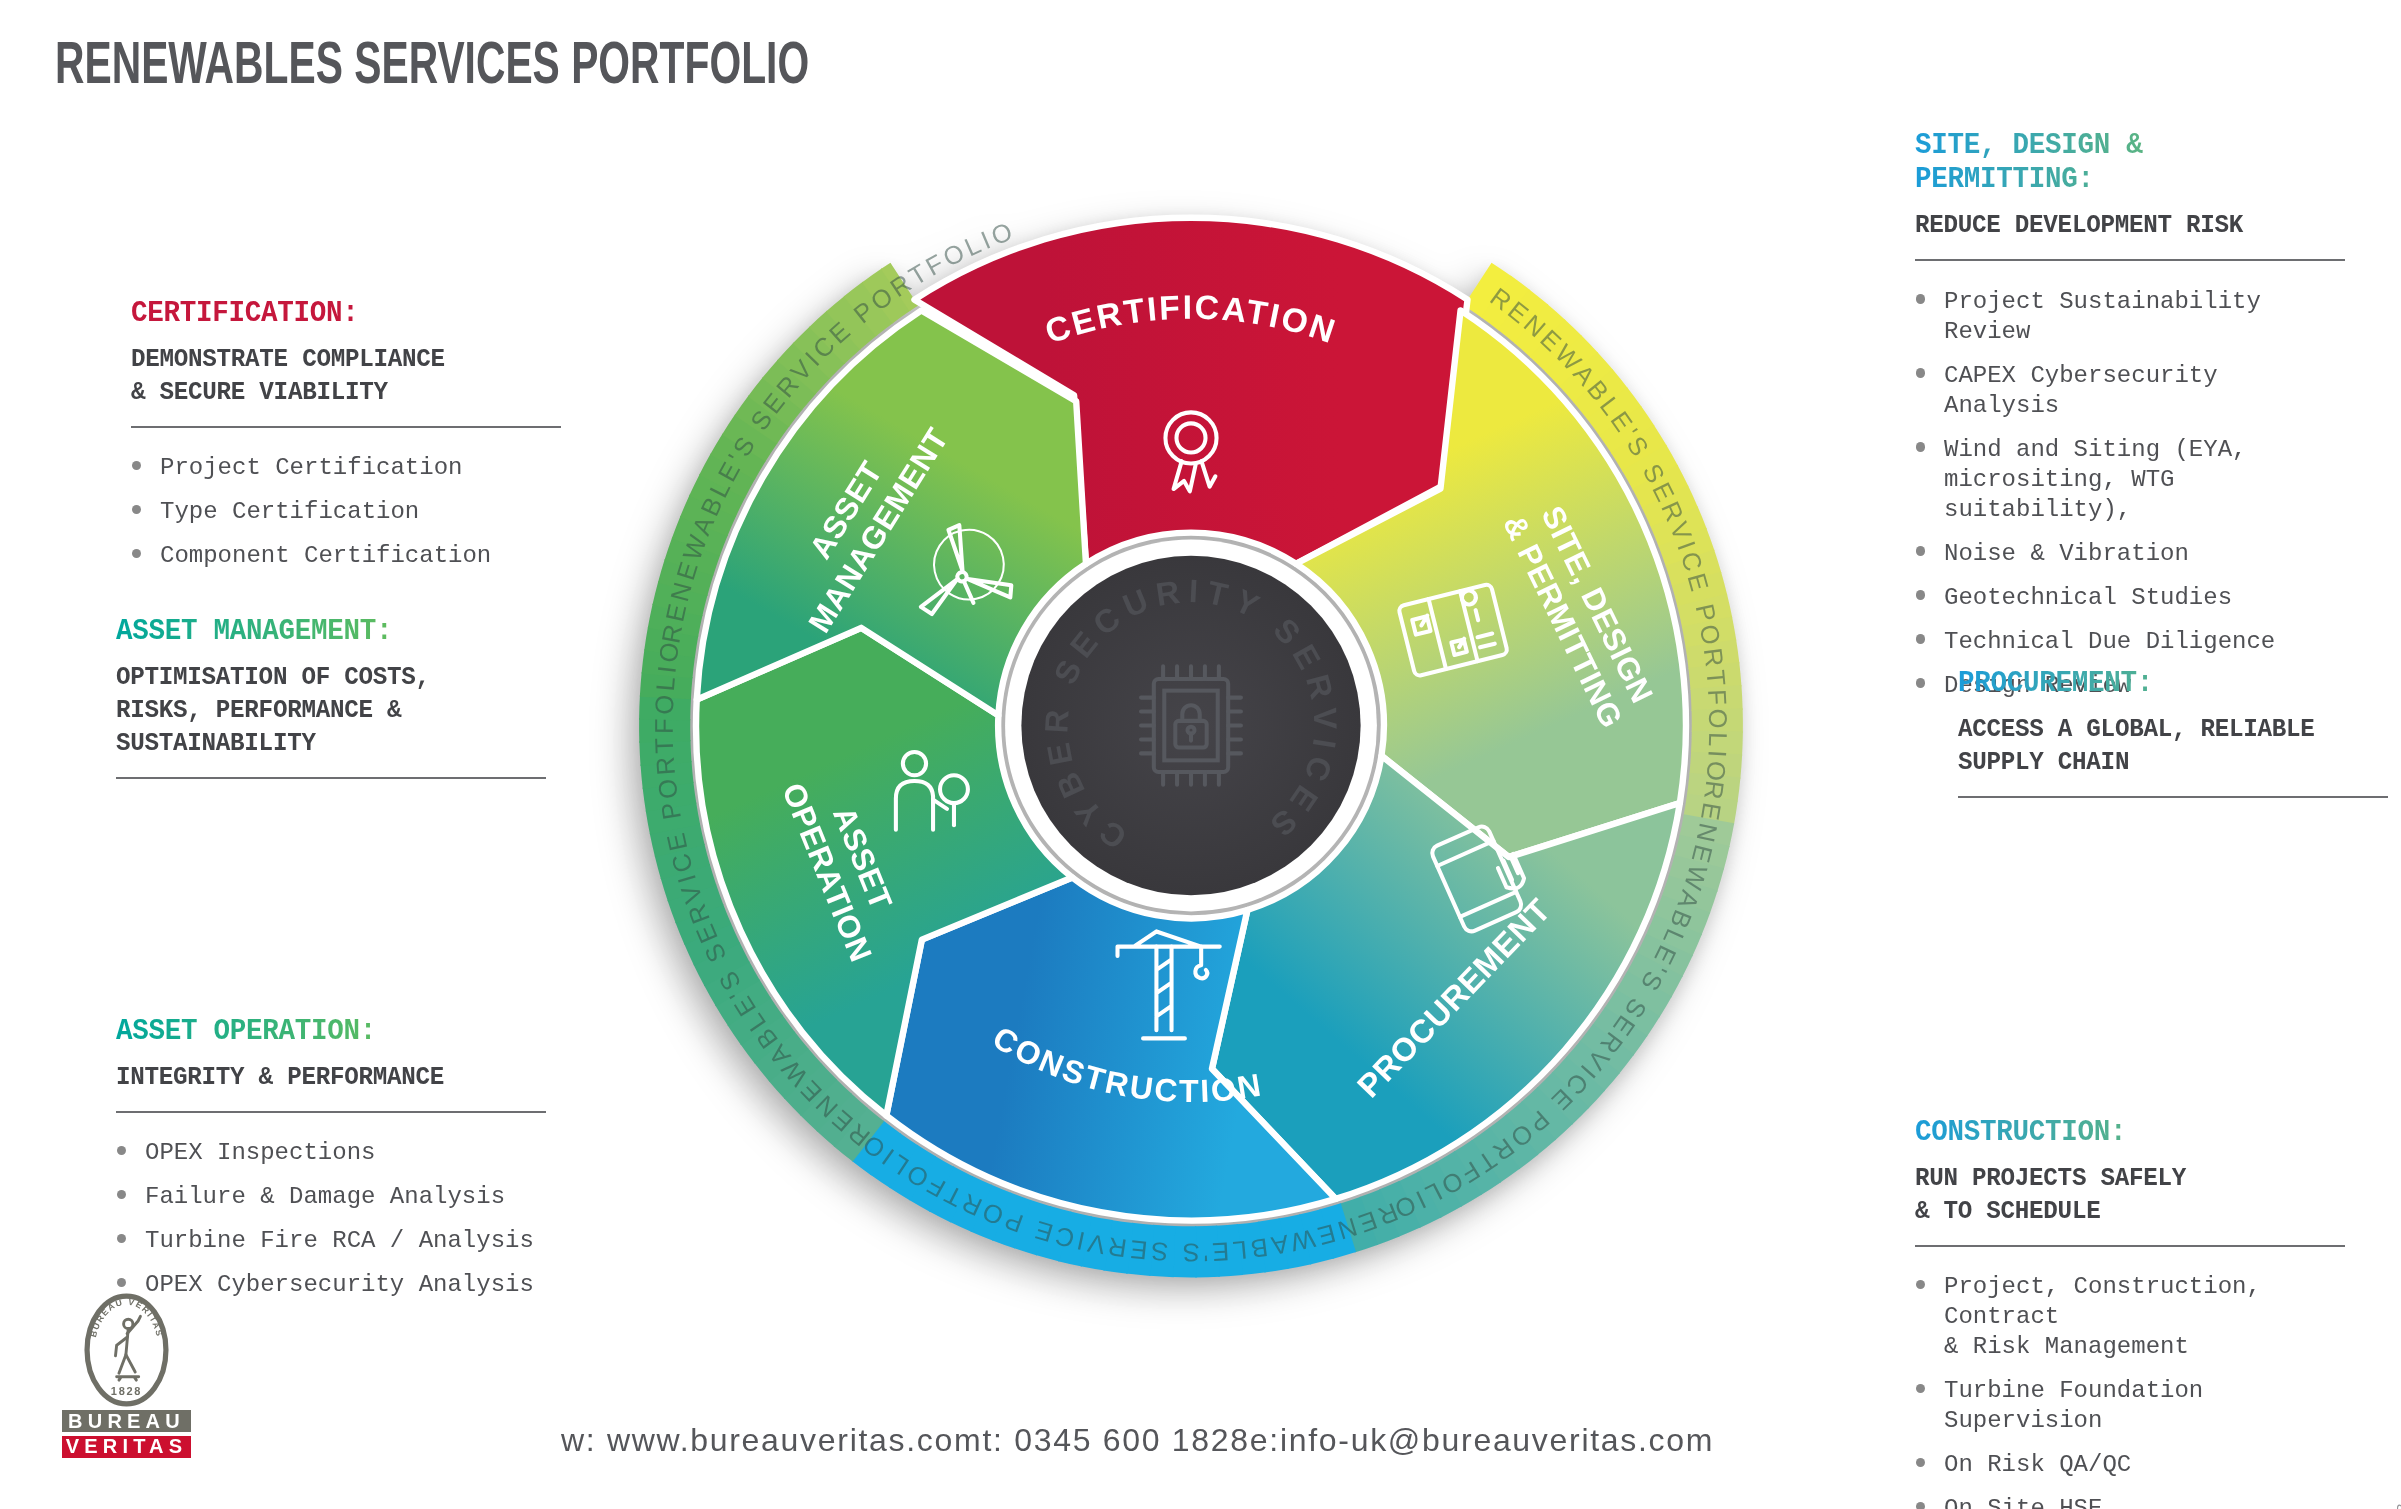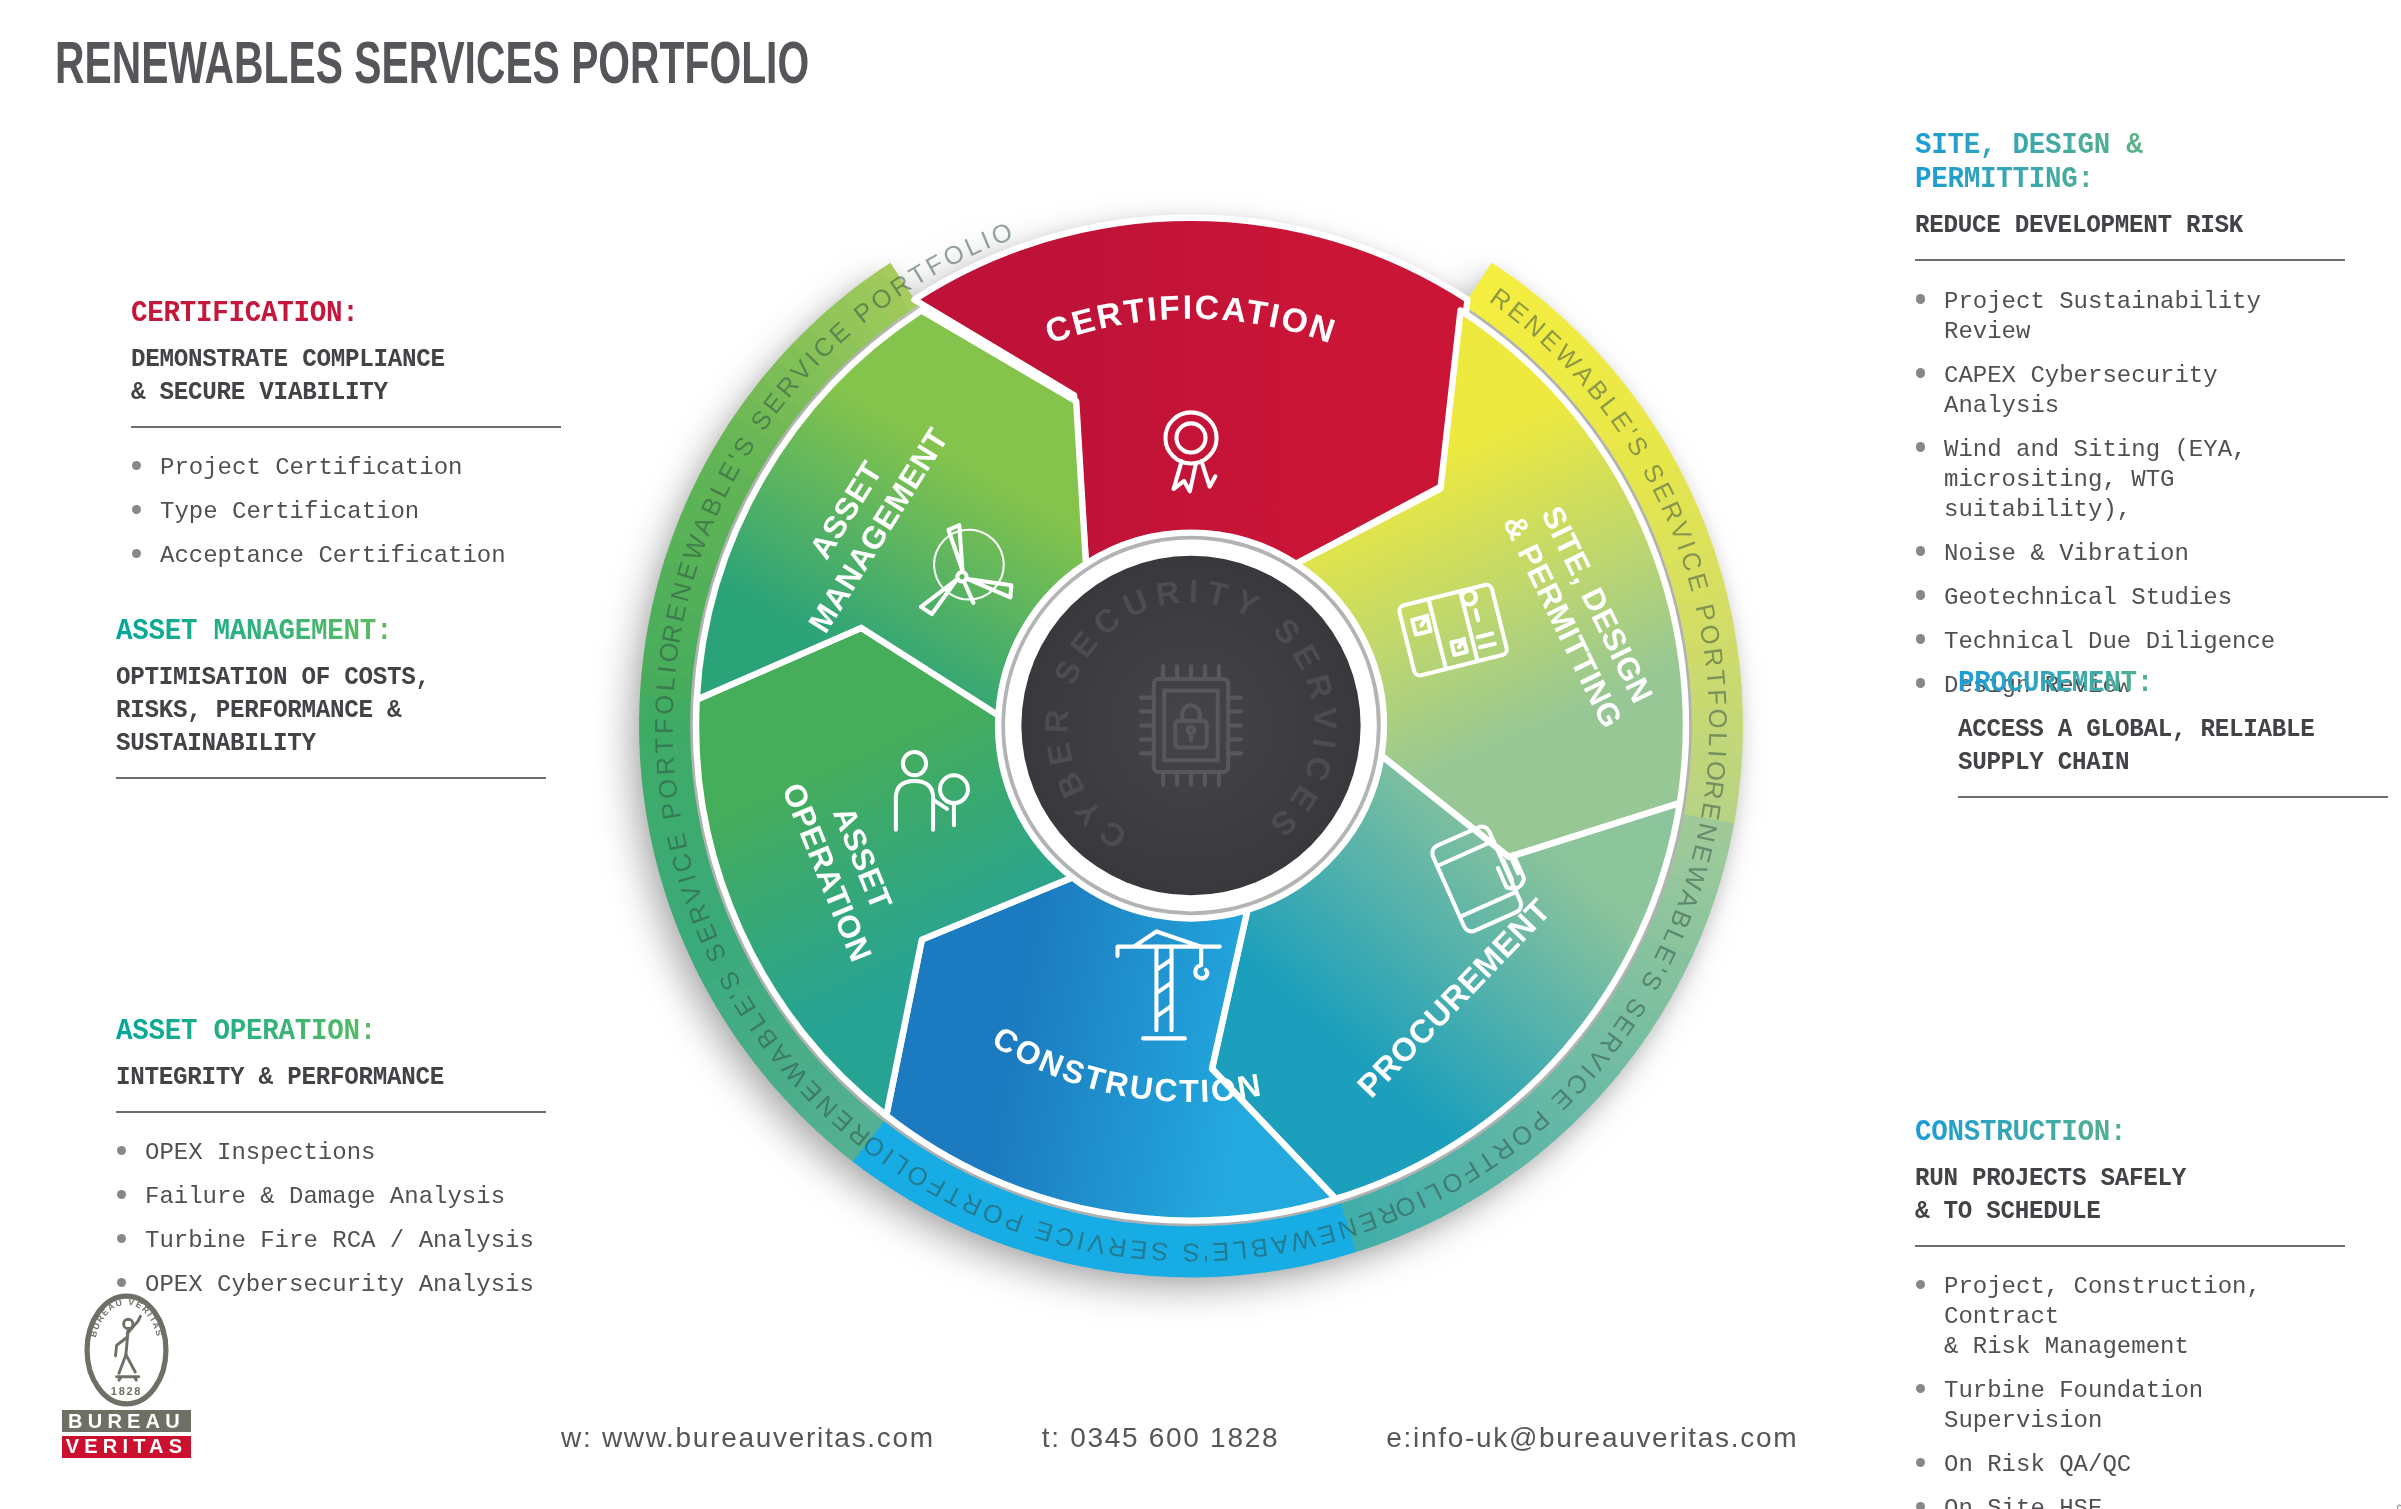--- a/index.html
+++ b/index.html
@@ -26,21 +26,21 @@
   ul.blt li{position:relative;padding-left:29px;margin-bottom:14px;white-space:pre-line;color:var(--body-text,#4F5054);}
   ul.blt li::before{content:"";position:absolute;left:1.2px;top:7.6px;width:9.3px;height:9.3px;border-radius:50%;background:#888;}
   .b-red li::before{background:var(--red,#C5173C);}
   .b-green li::before{background:var(--green-bullet,#72BF44);}
   .b-blue li::before{background:var(--blue-bullet,#29A9E0);}
   
   #wheel-box{left:581px;top:156px;width:1220px;height:1139px;
     filter:drop-shadow(-11.6px 14px 17.4px rgba(0,0,0,.25)) drop-shadow(0 4.6px 8.1px rgba(0,0,0,.10));}
   #wheel-svg{width:100%;height:100%;display:block;font-family:"Liberation Sans","DejaVu Sans",sans-serif;}
   
-  #footer{left:561px;top:1422px;display:flex;gap:107px;font-size:28px;color:var(--dark-gray-text,#55565A);
+  #footer{left:561px;top:1422px;display:flex;font-size:32px;color:var(--dark-gray-text,#55565A);
     letter-spacing:1.7px;white-space:nowrap;}
   
   #logo{left:62px;top:1292px;width:129px;}
   #logo .bar{width:129px;height:22px;display:flex;align-items:center;justify-content:center;
     color:#fff;font-weight:bold;font-size:20px;letter-spacing:5.2px;}
   #bar-bureau{background:var(--logo-gray,#6F6F66);margin-top:2.3px;}
   #bar-veritas{background:var(--logo-red,#CC0F2F);margin-top:3.5px;}
   #emblem{display:block;margin:0 auto;}
   
   #side-note{right:8.1px;top:1503px;transform:rotate(-90deg);transform-origin:right top;
@@ -53,21 +53,21 @@
 
 <aside class="col" style="left:116px;top:297px;margin-left:15px;">
   <section>
     <h2 class="hd hd-red">CERTIFICATION:</h2>
     <h3 class="sub">DEMONSTRATE COMPLIANCE
 &amp; SECURE VIABILITY</h3>
     <hr class="div">
     <ul class="blt b-red">
       <li>Project Certification</li>
       <li>Type Certification</li>
-      <li>Acceptance Certification</li>
+      <li>Component Certification</li>
     </ul>
   </section>
 </aside>
 
 <aside class="col" style="left:116px;top:615px;">
   <section>
     <h2 class="hd hd-green">ASSET MANAGEMENT:</h2>
     <h3 class="sub">OPTIMISATION OF COSTS,
 RISKS, PERFORMANCE &amp;
 SUSTAINABILITY</h3>

